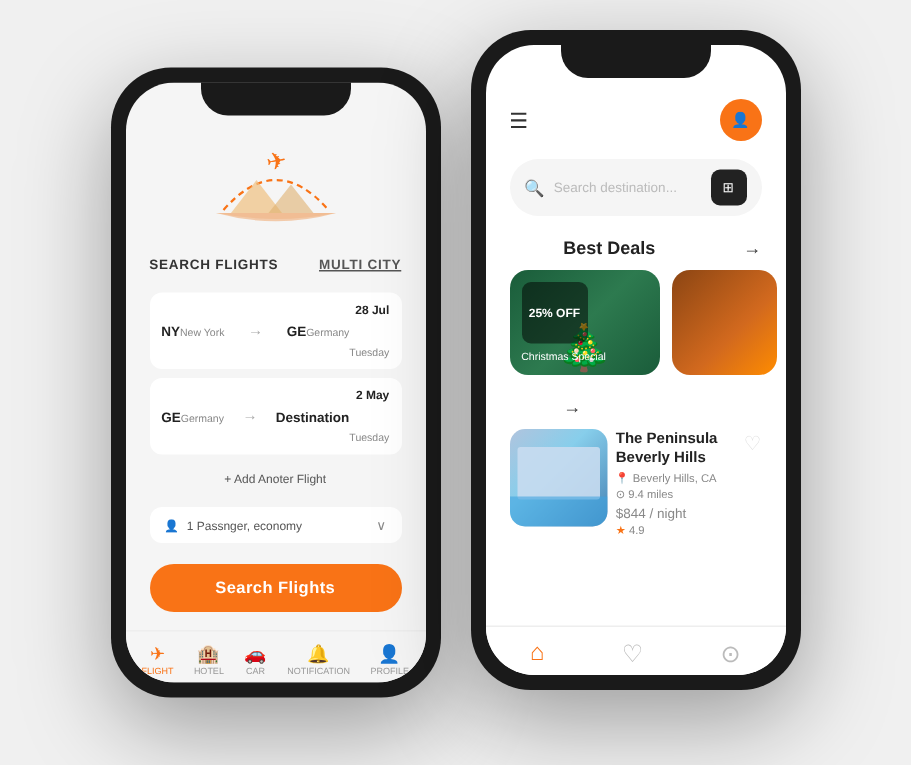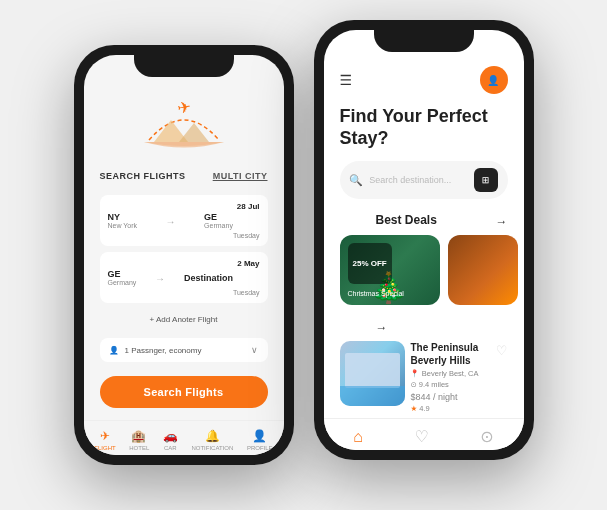--- a/index.html
+++ b/index.html
@@ -114,21 +114,22 @@
       display: flex;
       align-items: center;
       background: #fff;
       border-radius: 8px;
       padding: 7px 8px;
       margin-bottom: 6px;
     }
 
     .flight-city {
       display: flex;
-      flex-direction: column;
+      flex-direction: row;
+      align-items: flex-end;
     }
 
     .flight-code {
       font-size: 9px;
       font-weight: 700;
       color: #222;
     }
 
     .flight-name {
       font-size: 7px;
@@ -613,21 +614,20 @@
     <div class="phone-screen">
       <div class="right-content">
 
         <div class="right-header">
           <span class="hamburger-icon">☰</span>
           <div class="avatar-circle">
             <span>👤</span>
           </div>
         </div>
 
-        <div class="headline">Find Your Perfect Stay?</div>
 
         <div class="search-bar">
           <span class="search-icon">🔍</span>
           <span class="search-placeholder">Search destination...</span>
           <div class="filter-btn">
             <span>⊞</span>
           </div>
         </div>
 
         <div class="section-header">
@@ -655,21 +655,21 @@
 
         <div class="booking-card">
           <div class="booking-img">
             <div class="booking-img-building"></div>
             <div class="booking-img-pool"></div>
           </div>
           <div class="booking-info">
             <div class="booking-title">The Peninsula Beverly Hills</div>
             <div class="booking-location">
               <span>📍</span>
-              <span>Beverly Best, CA</span>
+              <span>Beverly Hills, CA</span>
             </div>
             <div class="booking-distance">
               <span>⊙</span>
               <span>9.4 miles</span>
             </div>
             <div class="booking-price">
               <span>$844</span>
               <span>/ night</span>
             </div>
             <div class="booking-rating">

